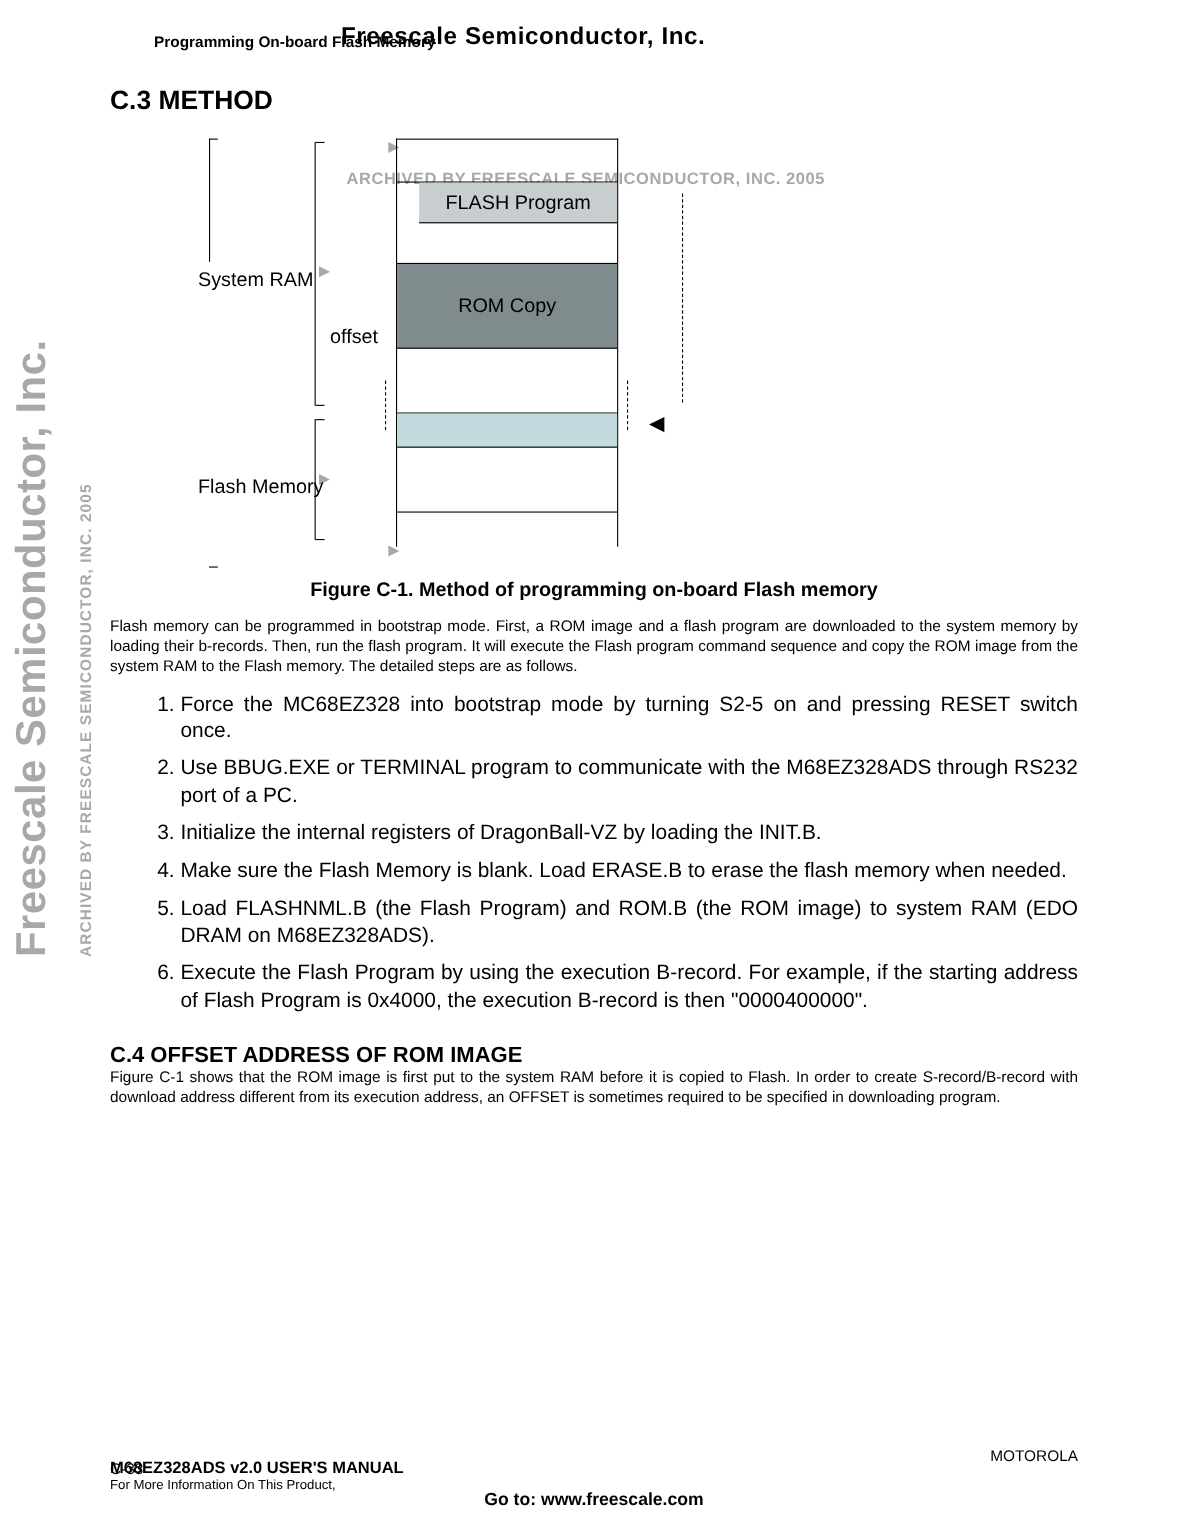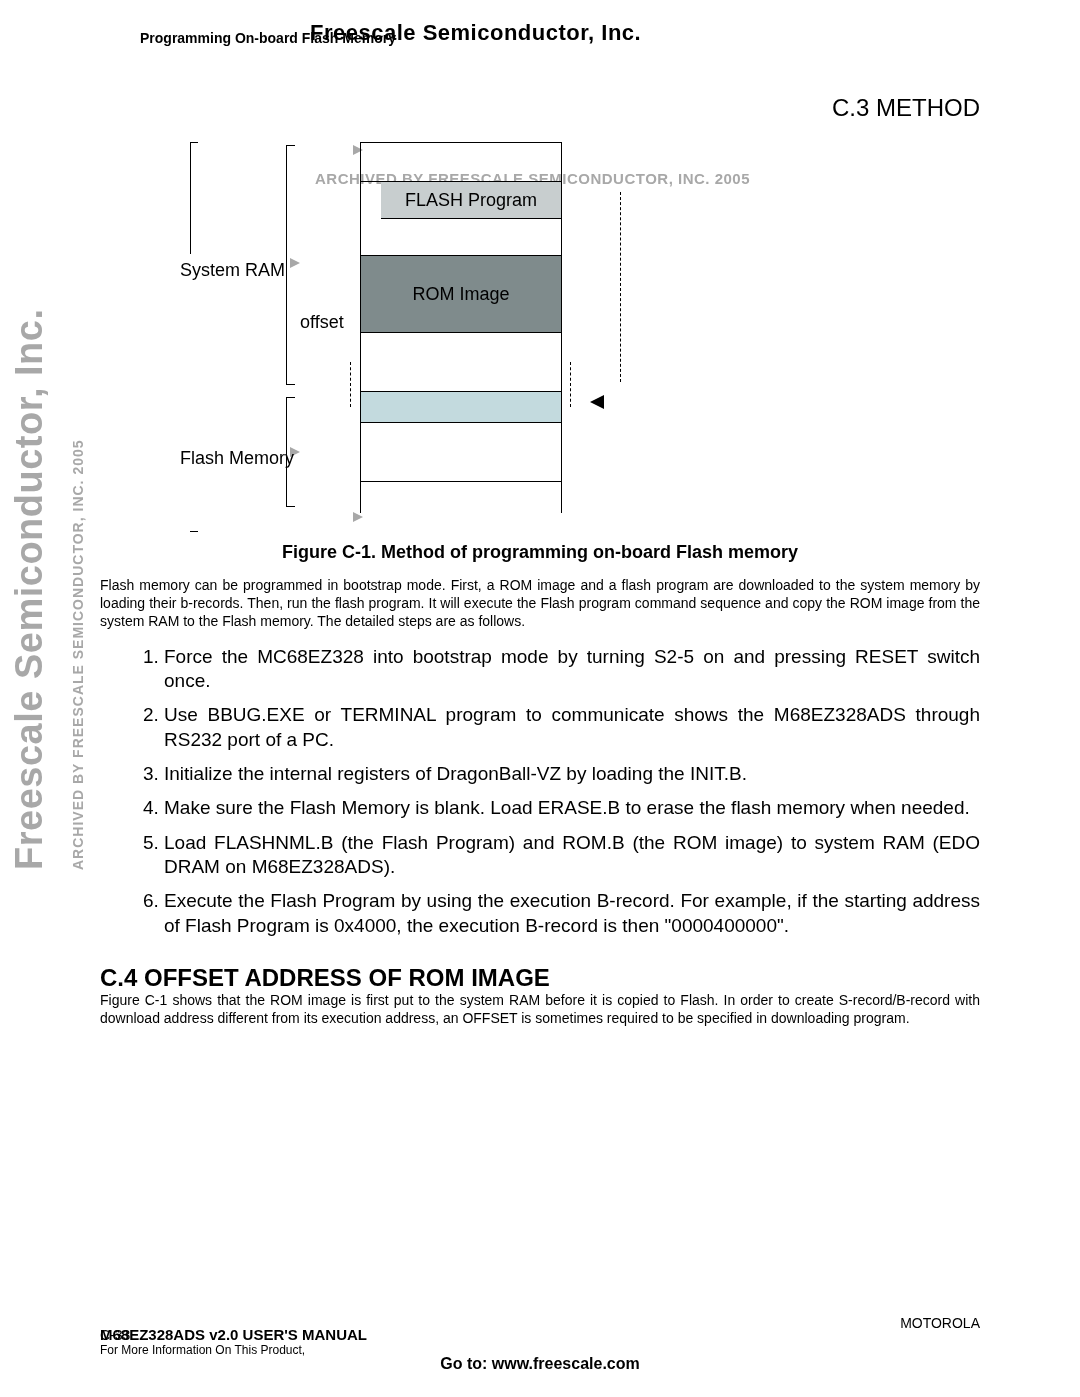--- a/index.html
+++ b/index.html
@@ -31,23 +31,22 @@
     font-size: 22px;
     font-weight: 900;
     position: absolute;
     left: 210px;
     top: -10px;
     letter-spacing: 0.5px;
     color: #000;
   }
   .section-heading {
     font-size: 24px;
-    font-weight: 400;
-    margin-top: 48px;
-    text-align: right;
+    font-weight: 700;
+    margin-top: 32px;
   }
   
   .diagram {
     position: relative;
     width: 700px;
     height: 390px;
     margin: 20px auto 10px auto;
   }
   .left-col-label {
     position: absolute;
@@ -150,21 +149,21 @@
     text-align: justify;
   }
   ol.steps {
     font-size: 19px;
     line-height: 1.28;
     padding-left: 64px;
     margin-top: 14px;
   }
   ol.steps li { margin-bottom: 10px; text-align: justify; }
   .section-heading2 {
-    font-size: 24px;
+    font-size: 20px;
     font-weight: 900;
     margin-top: 26px;
   }
   .footer {
     position: absolute;
     bottom: 20px;
     left: 100px;
     width: 880px;
     font-size: 14px;
   }
@@ -227,41 +226,41 @@
     <div class="arrow arr-right ar-c4"></div>
 
     <div class="left-col-label lab-sysram">System RAM</div>
     <div class="left-col-label lab-offset">offset</div>
     <div class="left-col-label lab-flash">Flash Memory</div>
 
     <div class="mem-stack">
       <div class="row r1"></div>
       <div class="row r2">FLASH Program</div>
       <div class="row r3"></div>
-      <div class="row r4">ROM Image</div>
+      <div class="row r4">ROM Copy</div>
       <div class="row r5"></div>
       <div class="row r6"></div>
       <div class="row r7"></div>
       <div class="row r8"></div>
     </div>
 
     <div class="dashed-v dv1"></div>
     <div class="dashed-v dv2"></div>
     <div class="dashed-v dv3"></div>
     <div class="arrow ar-big-left"></div>
 
   </div>
 
   <div class="fig-caption">Figure C-1. Method of programming on-board Flash memory</div>
 
   <div class="body-text">Flash memory can be programmed in bootstrap mode. First, a ROM image and a flash program are downloaded to the system memory by loading their b-records. Then, run the flash program. It will execute the Flash program command sequence and copy the ROM image from the system RAM to the Flash memory. The detailed steps are as follows.</div>
 
   <ol class="steps">
     <li>Force the MC68EZ328 into bootstrap mode by turning S2-5 on and pressing RESET switch once.</li>
-    <li>Use BBUG.EXE or TERMINAL program to communicate shows the M68EZ328ADS through RS232 port of a PC.</li>
+    <li>Use BBUG.EXE or TERMINAL program to communicate with the M68EZ328ADS through RS232 port of a PC.</li>
     <li>Initialize the internal registers of DragonBall-VZ by loading the INIT.B.</li>
     <li>Make sure the Flash Memory is blank. Load ERASE.B to erase the flash memory when needed.</li>
     <li>Load FLASHNML.B (the Flash Program) and ROM.B (the ROM image) to system RAM (EDO DRAM on M68EZ328ADS).</li>
     <li>Execute the Flash Program by using the execution B-record. For example, if the starting address of Flash Program is 0x4000, the execution B-record is then "0000400000".</li>
   </ol>
 
   <div class="section-heading2">C.4 OFFSET ADDRESS OF ROM IMAGE</div>
   <div class="body-text">Figure C-1 shows that the ROM image is first put to the system RAM before it is copied to Flash. In order to create S-record/B-record with download address different from its execution address, an OFFSET is sometimes required to be specified in downloading program.</div>
 </div>
 

